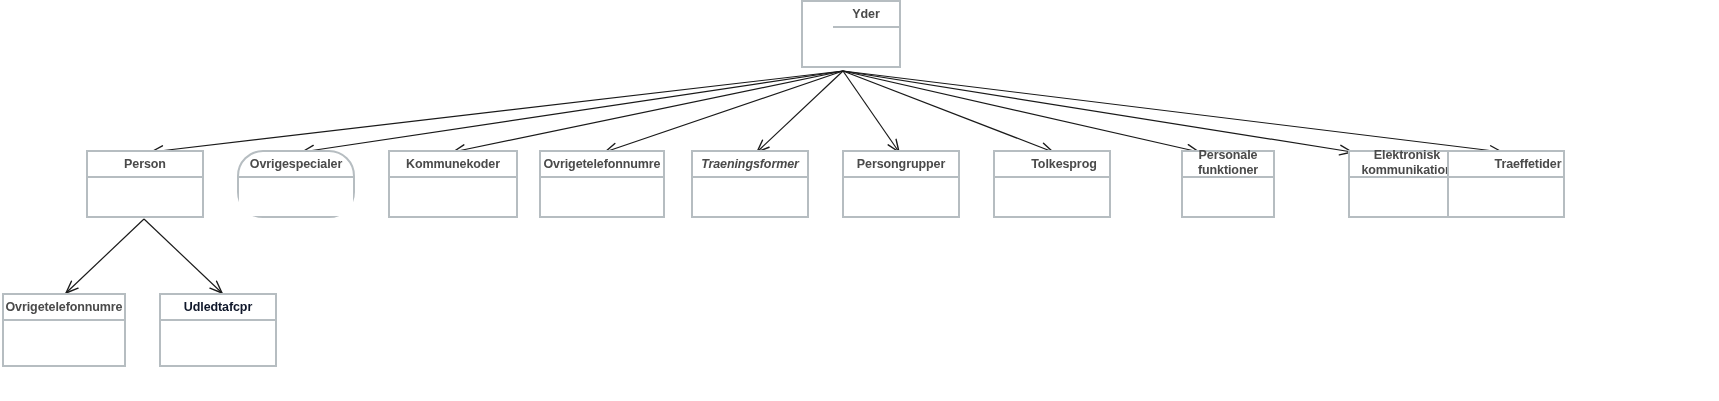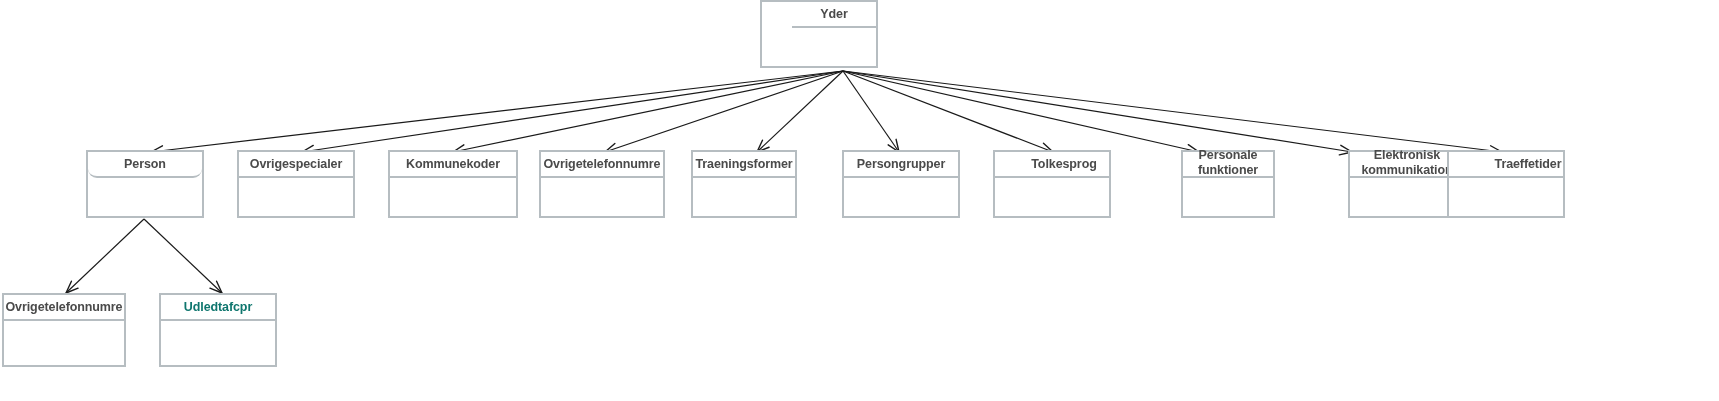--- a/index.html
+++ b/index.html
@@ -103,51 +103,51 @@
         <line x1="144" y1="219" x2="66" y2="293" stroke="#1a1a1a" stroke-width="1.2"></line>
         <path d="M 71.44 281.19 L 66.00 293.00 L 78.08 288.19" fill="none" stroke="#1a1a1a" stroke-width="1.4" stroke-linecap="round" stroke-linejoin="round"></path>
       </g>
       <g>
         <line x1="144" y1="219" x2="222" y2="293" stroke="#1a1a1a" stroke-width="1.2"></line>
         <path d="M 209.92 288.19 L 222.00 293.00 L 216.56 281.19" fill="none" stroke="#1a1a1a" stroke-width="1.4" stroke-linecap="round" stroke-linejoin="round"></path>
       </g>
     </svg>
 
   <div id="node-layer">
-      <div class="node" style="left: 760px; top: 0px; width: 118px; height: 68px; border-color: rgb(182, 189, 193); padding-left: 30px;">
+      <div class="node" style="left: 801px; top: 0px; width: 100px; height: 68px; border-color: rgb(182, 189, 193); padding-left: 30px;">
         <div class="node-header" style="border-bottom-color: rgb(182, 189, 193);">
           <div class="title" style="color: rgb(74, 74, 74);">Yder</div>
         </div>
         <div class="node-body"></div>
       </div>
       <div class="node" style="left: 86px; top: 150px; width: 118px; height: 68px; border-color: rgb(182, 189, 193);">
-        <div class="node-header" style="border-bottom-color: rgb(182, 189, 193); border-radius: 9px;">
+        <div class="node-header" style="border-bottom-color: rgb(182, 189, 193);">
           <div class="title" style="color: rgb(74, 74, 74);">Person</div>
         </div>
         <div class="node-body"></div>
       </div>
-      <div class="node" style="left: 237px; top: 150px; width: 118px; height: 68px; border-color: rgb(182, 189, 193);">
+      <div class="node" style="left: 237px; top: 150px; width: 118px; height: 68px; border-color: rgb(182, 189, 193); border-radius: 26px;">
         <div class="node-header" style="border-bottom-color: rgb(182, 189, 193);">
           <div class="title" style="color: rgb(74, 74, 74);">Ovrigespecialer</div>
         </div>
         <div class="node-body"></div>
       </div>
       <div class="node" style="left: 388px; top: 150px; width: 130px; height: 68px; border-color: rgb(182, 189, 193);">
         <div class="node-header" style="border-bottom-color: rgb(182, 189, 193);">
           <div class="title" style="color: rgb(74, 74, 74);">Kommunekoder</div>
         </div>
         <div class="node-body"></div>
       </div>
       <div class="node" style="left: 539px; top: 150px; width: 126px; height: 68px; border-color: rgb(182, 189, 193);">
         <div class="node-header" style="border-bottom-color: rgb(182, 189, 193);">
           <div class="title" style="color: rgb(74, 74, 74);">Ovrigetelefonnumre</div>
         </div>
         <div class="node-body"></div>
       </div>
-      <div class="node" style="left: 691px; top: 150px; width: 106px; height: 68px; border-color: rgb(182, 189, 193);">
+      <div class="node" style="left: 691px; top: 150px; width: 118px; height: 68px; border-color: rgb(182, 189, 193); font-style: italic;">
         <div class="node-header" style="border-bottom-color: rgb(182, 189, 193);">
           <div class="title" style="color: rgb(74, 74, 74);">Traeningsformer</div>
         </div>
         <div class="node-body"></div>
       </div>
       <div class="node" style="left: 842px; top: 150px; width: 118px; height: 68px; border-color: rgb(182, 189, 193);">
         <div class="node-header" style="border-bottom-color: rgb(182, 189, 193); align-items: center;">
           <div class="title" style="color: rgb(74, 74, 74);">Persongrupper</div>
         </div>
         <div class="node-body"></div>
@@ -177,19 +177,19 @@
         <div class="node-body"></div>
       </div>
       <div class="node" style="left: 2px; top: 293px; width: 124px; height: 74px; border-color: rgb(182, 189, 193);">
         <div class="node-header" style="border-bottom-color: rgb(182, 189, 193);">
           <div class="title" style="color: rgb(74, 74, 74);">Ovrigetelefonnumre</div>
         </div>
         <div class="node-body"></div>
       </div>
       <div class="node" style="left: 159px; top: 293px; width: 118px; height: 74px; border-color: rgb(182, 189, 193);">
         <div class="node-header" style="border-bottom-color: rgb(182, 189, 193);">
-          <div class="title" style="color: #0f766e;">Udledtafcpr</div>
+          <div class="title" style="color: #0f172a;">Udledtafcpr</div>
         </div>
         <div class="node-body"></div>
       </div>
     </div>
 
 </div>
 
 </body></html>

